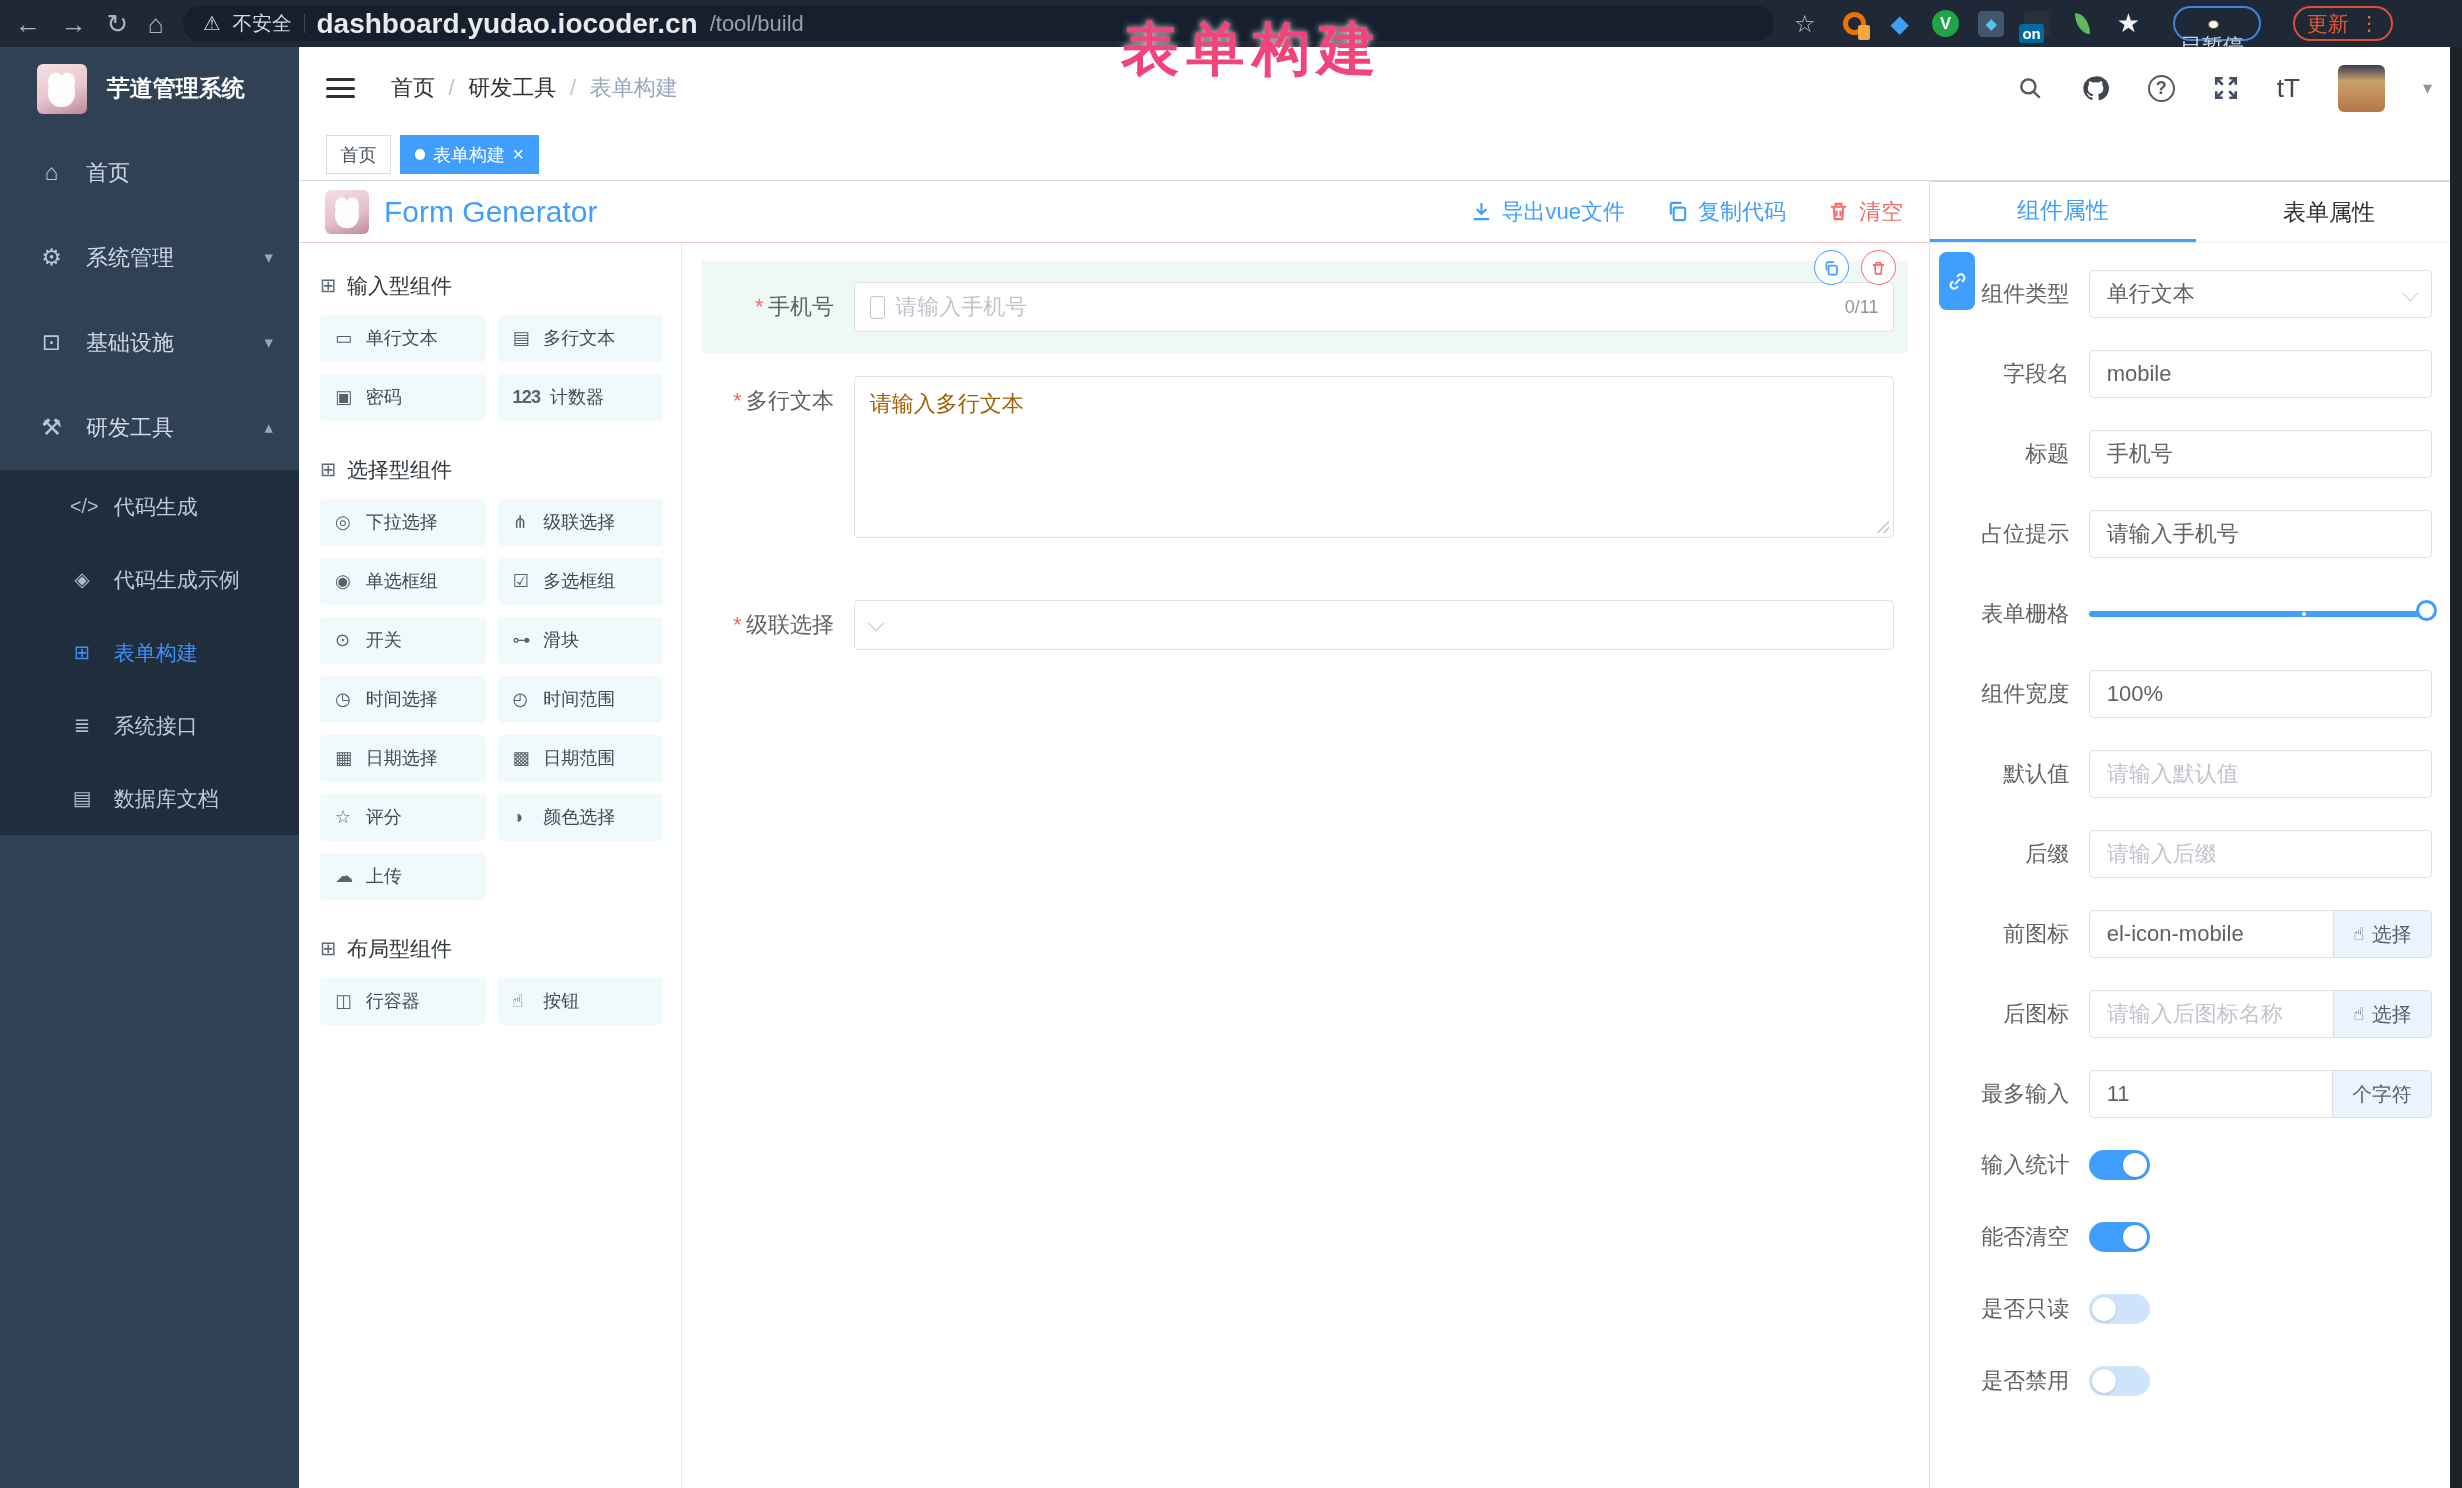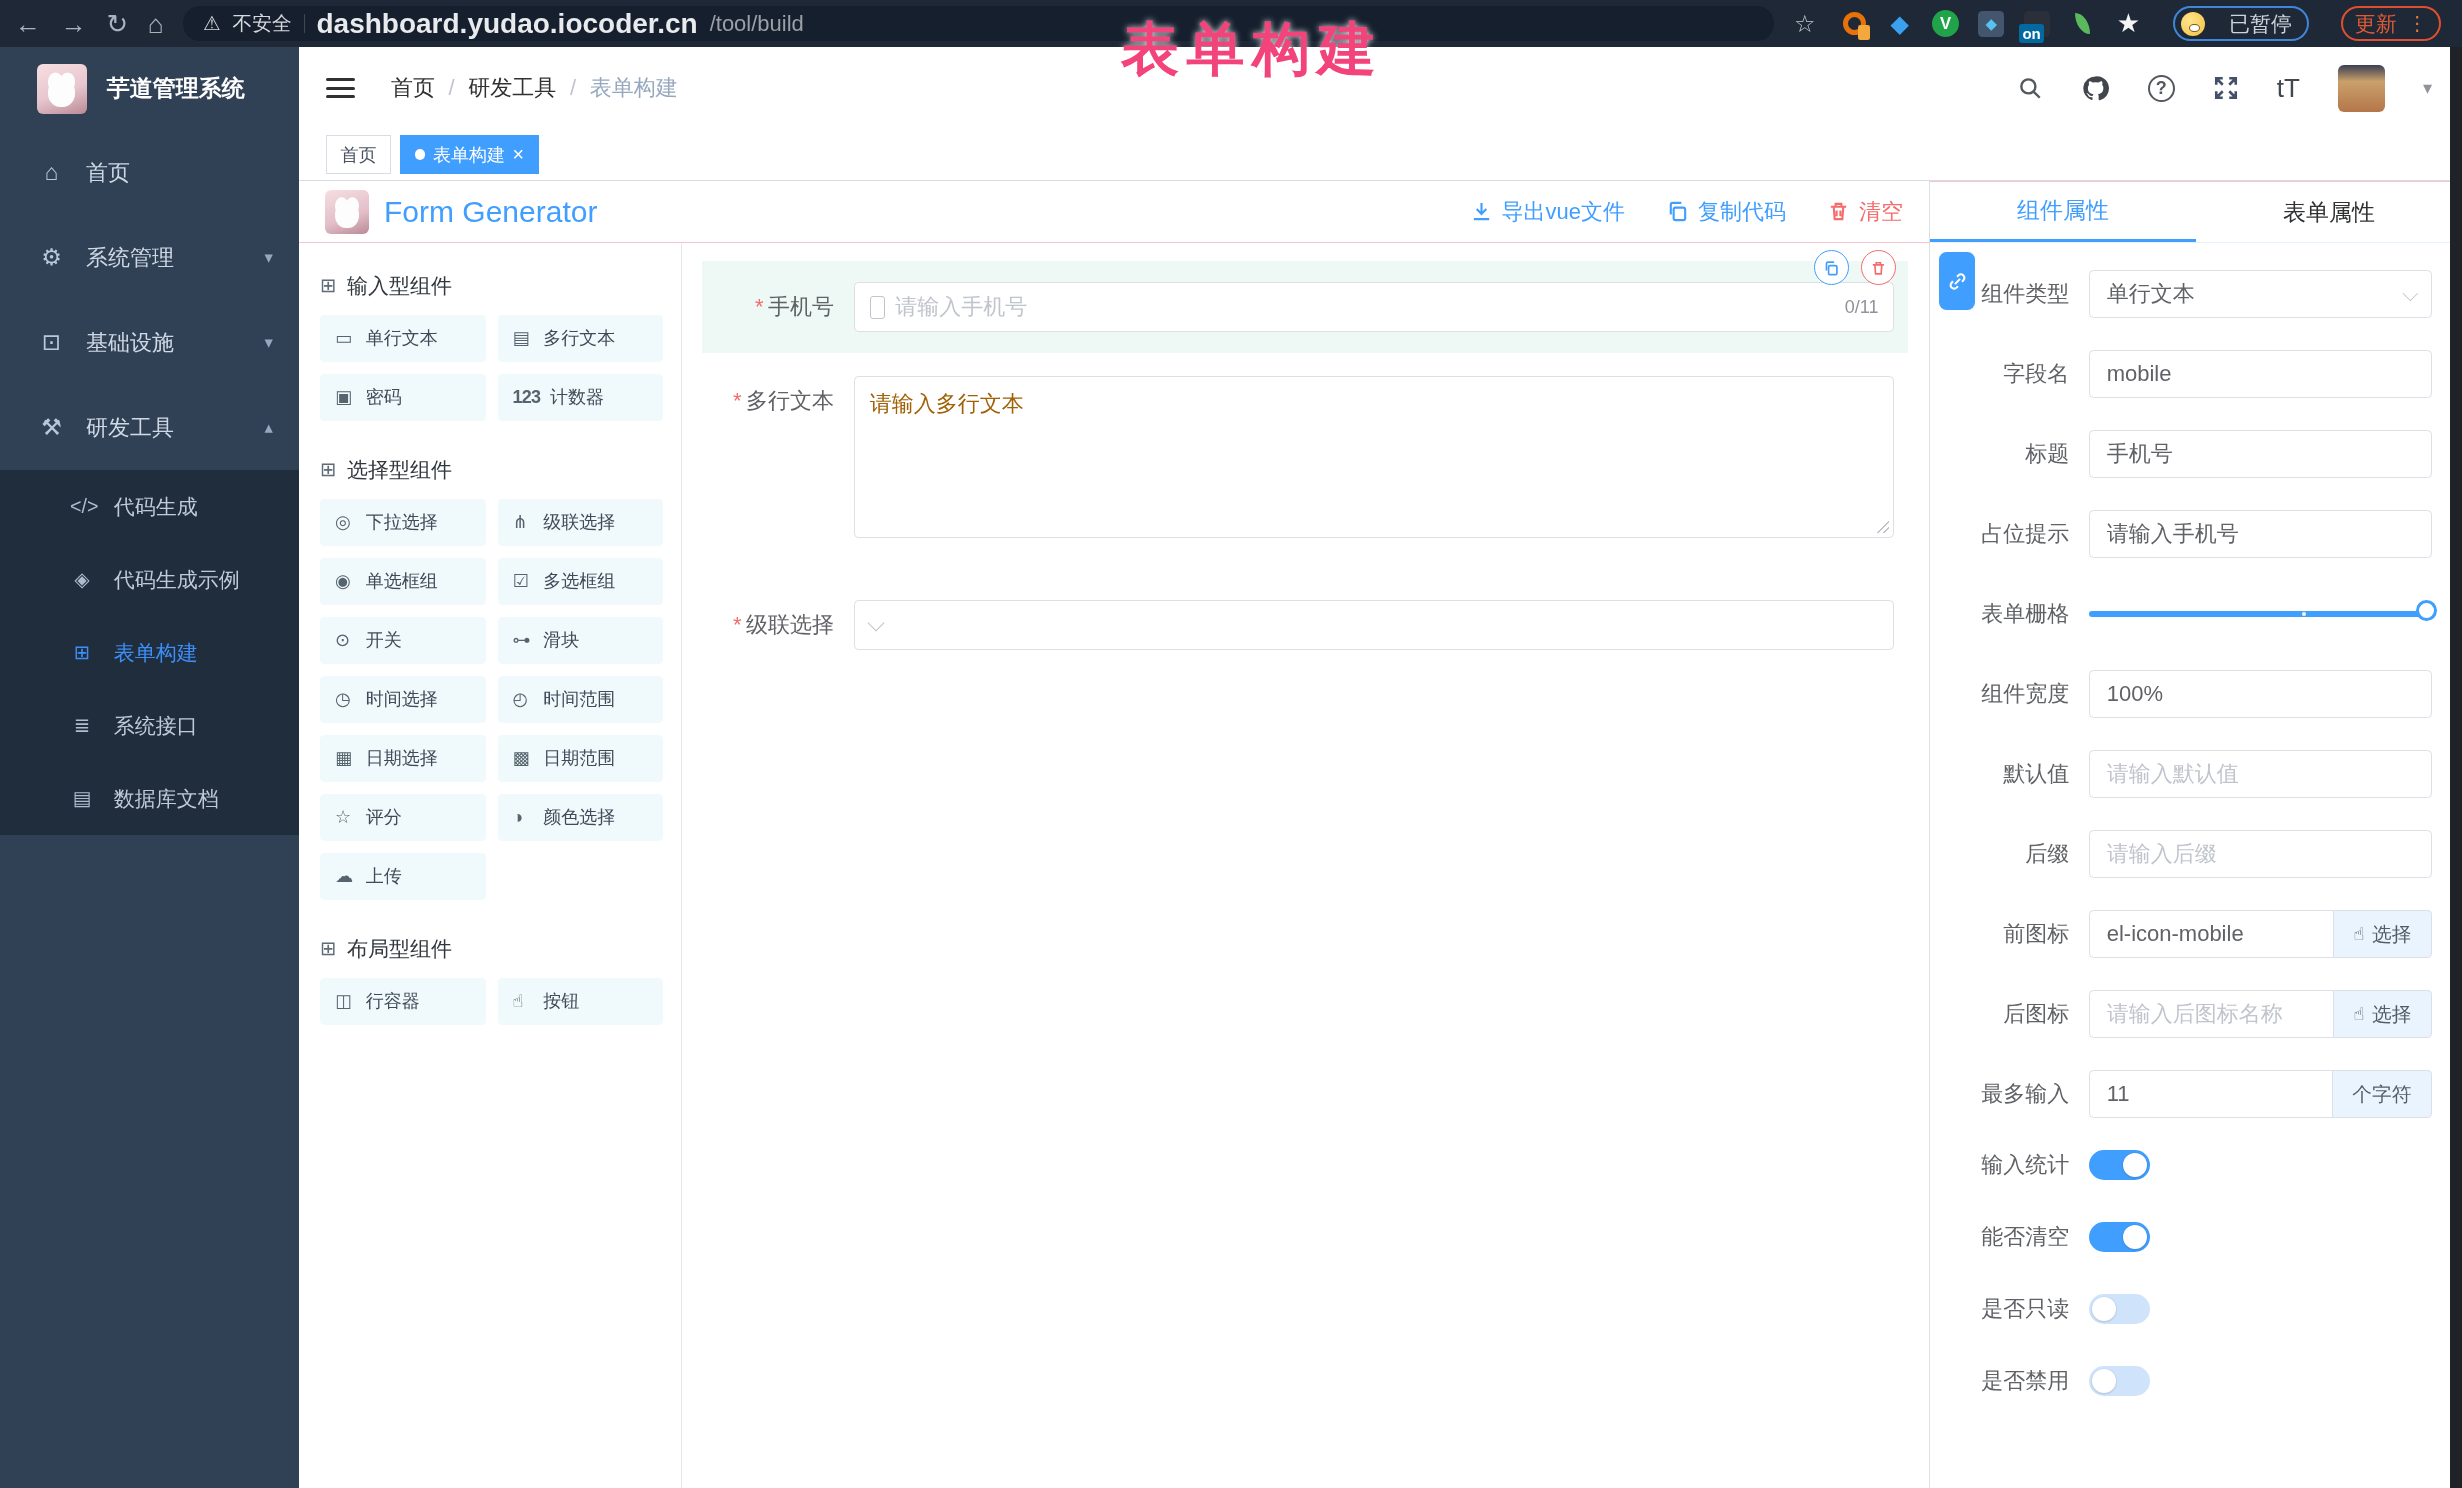--- a/index.html
+++ b/index.html
@@ -21,21 +21,21 @@
   .ext-ring { width:23px; height:23px; border-radius:50%; border:5.3px solid #e8710a; }
   .ext-badge-sq { position:absolute; right:-1.5px; bottom:-1.5px; width:12px; height:15px; background:#f4a83c; border-radius:2.3px; }
   .ext-gem { color:#3aa0f0; font-size:24px; }
   .ext-green { width:27px; height:27px; border-radius:50%; background:#21a349; color:#fff; font-size:16.7px; font-weight:bold; display:flex; align-items:center; justify-content:center; }
   .ext-split { width:26px; height:26px; border-radius:4.5px; background:#44566e; color:#57c2f0; font-size:15px; display:flex; align-items:center; justify-content:center; }
   .ext-dark { width:26px; height:26px; border-radius:4.5px; background:#2a2f3a; position:relative; }
   .ext-on { position:absolute; left:-3px; bottom:-4.5px; background:#0369a1; color:#fff; font-size:15px; font-weight:bold; border-radius:3px; padding:0.8px 3px; }
   .ext-leaf { width:15px; height:21px; background:#5cb85c; border-radius:0 100% 0 100%; }
   .ext-star { color:#f2f4f6; font-size:26px; }
   .pill { height:35px; border-radius:17.4px; display:flex; align-items:center; }
-  .paused { border:2.3px solid #3f86d8; padding:0 15px 0 6px; gap:24px; margin-left:10.6px; }
+  .paused { border:2.3px solid #3f86d8; padding:0 15px 0 6px; gap:24px; margin-left:10.6px;flex-direction:column; }
   .face { width:24px; height:24px; border-radius:50%; background:radial-gradient(circle at 35% 35%, #ffe38a, #f5c242); position:relative; }
   .face:after { content:""; position:absolute; left:7.6px; top:12px; width:9px; height:6.8px; background:#fff; border:1.5px solid #7a5b1d; border-radius:50%; }
   .paused-label { color:#cdd3da; font-size:21px; }
   .update { border:2.3px solid #dd4f2e; padding:0 12px; gap:10.6px; margin-left:12px; }
   .update-label { color:#e05a35; font-size:21px; }
   .dots { color:#e5793a; font-size:19.7px; letter-spacing:0; }
 
   
   .annotation { position:absolute; left:1121px; top:10.6px; font-size:58px; font-weight:bold; letter-spacing:7.6px;
     color:#f2437b; z-index:60; text-shadow:0 0 6px rgba(255,255,255,.85); }

